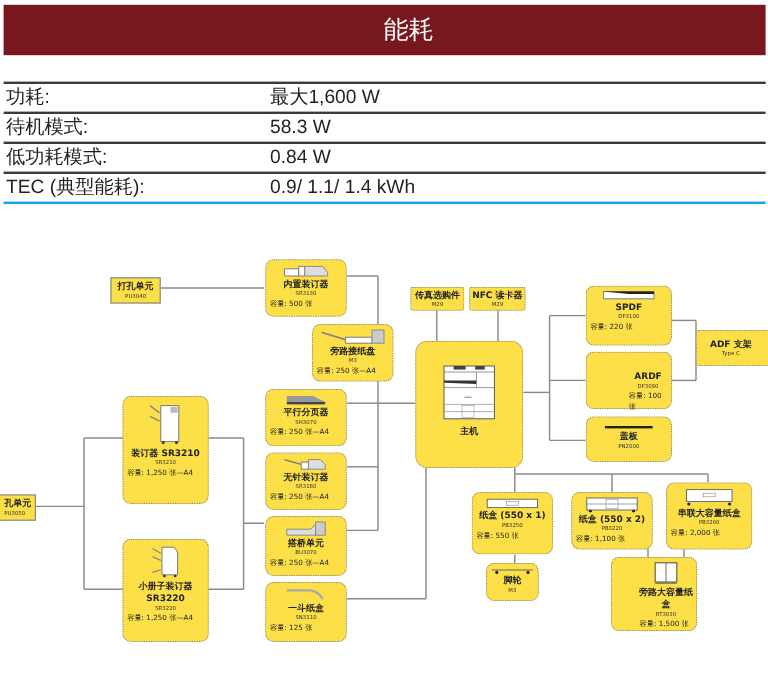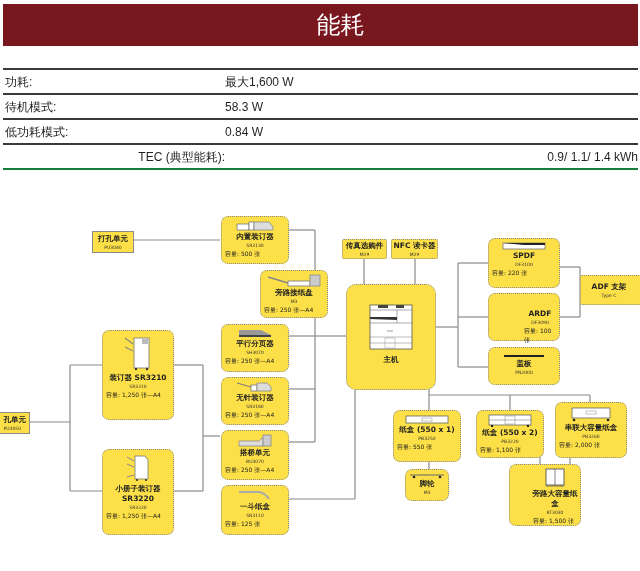--- a/index.html
+++ b/index.html
@@ -1,25 +1,25 @@
 <!DOCTYPE html>
 <html><head>
 <meta charset="utf-8">
 <style>
   html, body { margin:0; padding:0; background:#ffffff; }
   body { width:640px; height:571px; position:relative; overflow:hidden;
          font-family:"DejaVu Sans", sans-serif; color:#231f20; }
   .banner { position:absolute; left:3px; top:4px; width:635px; height:42px;
-            background:#78171e; color:#ffffff; font-size:24px;
+            background:#78171e; color:#ffffff; font-size:21px;
             display:flex; align-items:center; justify-content:center; }
   .banner span { margin-left:40px; }
   .spec { position:absolute; left:3px; top:68px; width:635px; border-collapse:collapse; }
-  .spec td { font-family:"Liberation Sans", sans-serif; font-size:12px; height:23px; padding:0 0 0 2px;
+  .spec td { font-family:"Liberation Sans", sans-serif; font-size:16px; height:23px; padding:0 0 0 2px;
              border-top:2px solid #3a3a3a; vertical-align:middle; line-height:20px; }
-  .spec tr:last-child td { border-bottom:2px solid #15803d;text-align:right; }
+  .spec tr:last-child td { border-bottom:2px solid #0ea5e9; }
   .spec td.val { padding-left:0; }
   .spec td.key { width:220px; }
 
   .diagram { position:absolute; left:0; top:195px; width:640px; height:376px; }
   .node { position:absolute; box-sizing:border-box; border:1.5px dotted #8a8a8a; border-radius:7px;
           background:#fde047; text-align:center; font-family:"DejaVu Sans", sans-serif; }
   .node.solid { border:1.5px solid #8a8a8a; border-radius:0; }
   .n-name { font-size:7.5px; font-weight:bold; color:#222; line-height:10px; }
   .n-code { font-size:4.5px; color:#333; line-height:7px; }
   .n-cap  { font-size:6px; color:#222; line-height:9px; text-align:left; padding-left:3px; }

